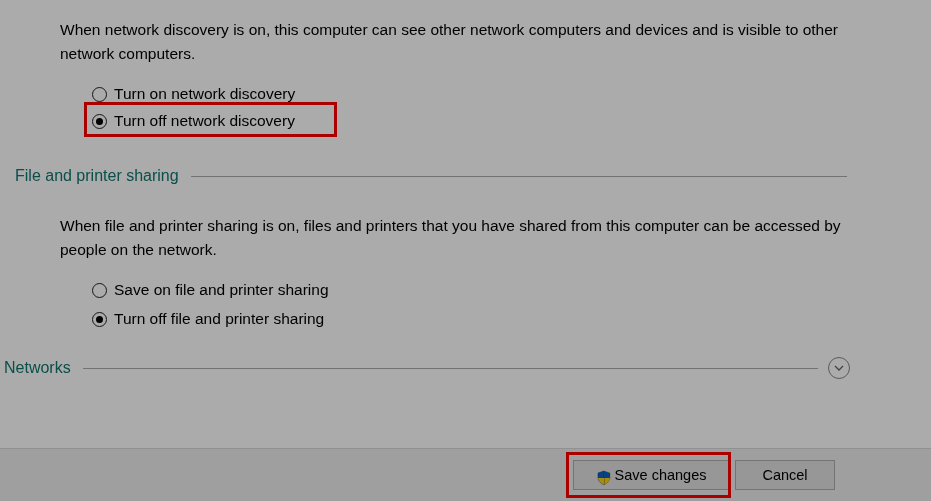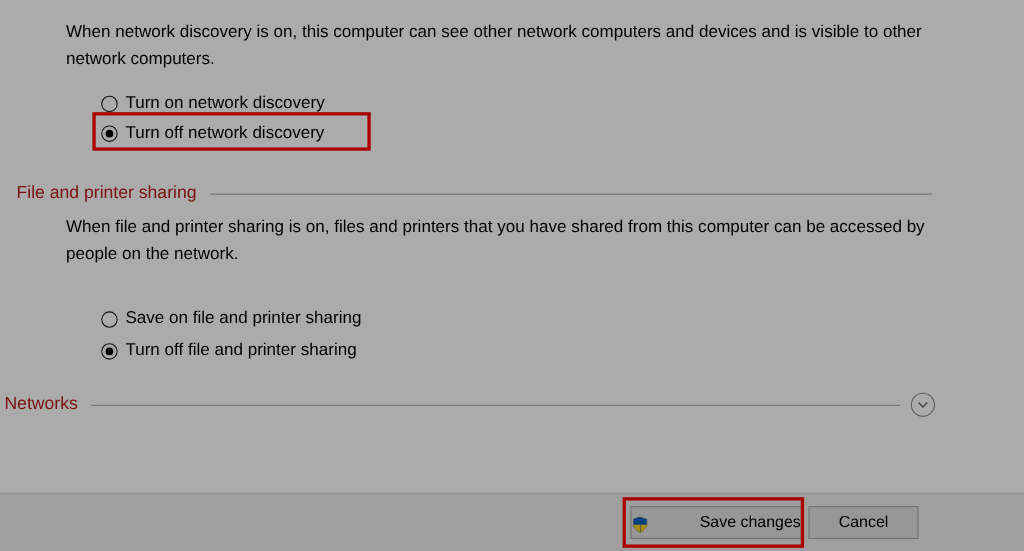--- a/index.html
+++ b/index.html
@@ -62,21 +62,21 @@
   }
   .section-header {
     position: absolute;
     left: 15px;
     display: flex;
     align-items: center;
     width: 832px;
   }
   .section-header .sh-label {
     font-size: 16px;
-    color: #b91c1c;
+    color: #0f766e;
     white-space: nowrap;
   }
   .section-header .sh-line {
     flex: 1;
     height: 1px;
     background: #aaa;
     margin-left: 12px;
   }
   .expand-circle {
     width: 22px;
@@ -110,21 +110,20 @@
     text-align: center;
     cursor: pointer;
     box-sizing: border-box;
     display: flex;
     align-items: center;
     justify-content: center;
   }
   .btn-save {
     left: 573px;
     width: 156px;
-    justify-content: space-between;
   }
   .btn-cancel {
     left: 735px;
     width: 100px;
   }
   .shield {
     width: 16px;
     height: 16px;
     margin-right: 3px;
     display: inline-block;
@@ -157,21 +156,21 @@
     <span>Turn on network discovery</span>
   </div>
 
   <div class="hl-box" style="left:84px; top:102px; width:253px; height:35px;"></div>
 
   <div class="section-header" style="top:167px;">
     <span class="sh-label">File and printer sharing</span>
     <span class="sh-line"></span>
   </div>
 
-  <div class="desc" style="top:195px; width:790px;">When file and printer sharing is on, files and printers that you have shared from this computer can be accessed by people on the network.</div>
+  <div class="desc" style="top:214px; width:790px;">When file and printer sharing is on, files and printers that you have shared from this computer can be accessed by people on the network.</div>
 
   <div class="radio-row" style="top:279px;">
     <span class="radio-glyph"></span>
     <span>Save on file and printer sharing</span>
   </div>
 
   <div class="radio-row" style="top:308px;justify-content:center;">
     <span class="radio-glyph checked"></span>
     <span>Turn off file and printer sharing</span>
   </div>

